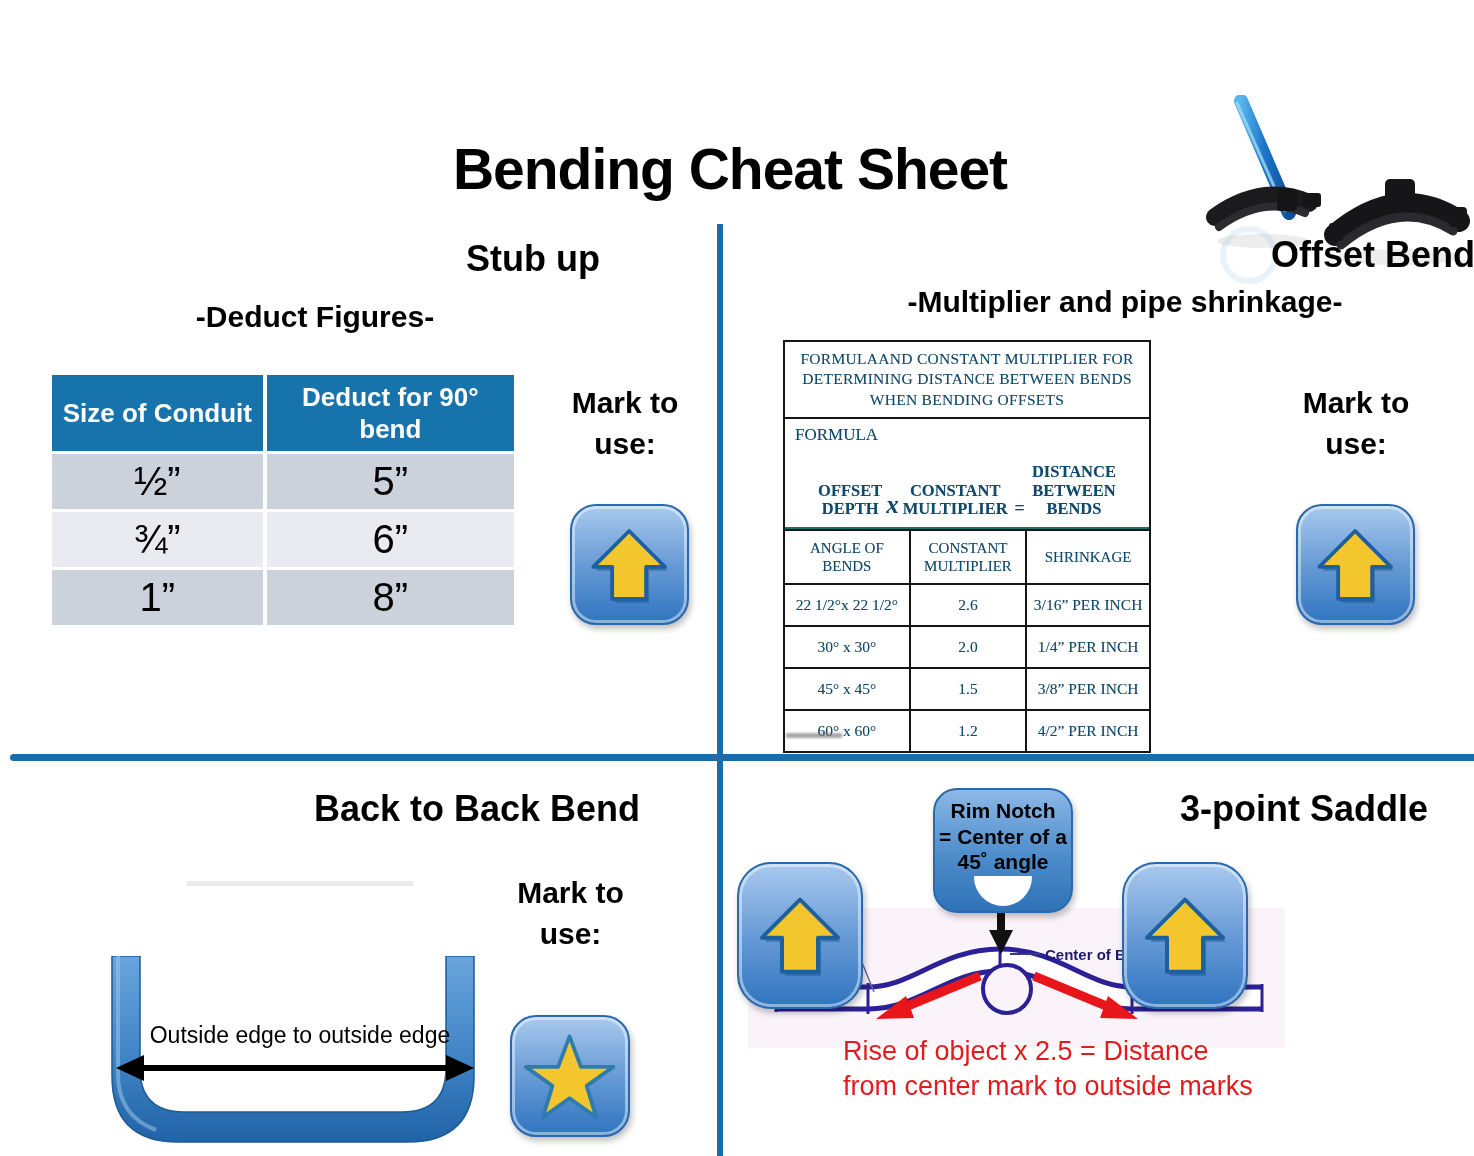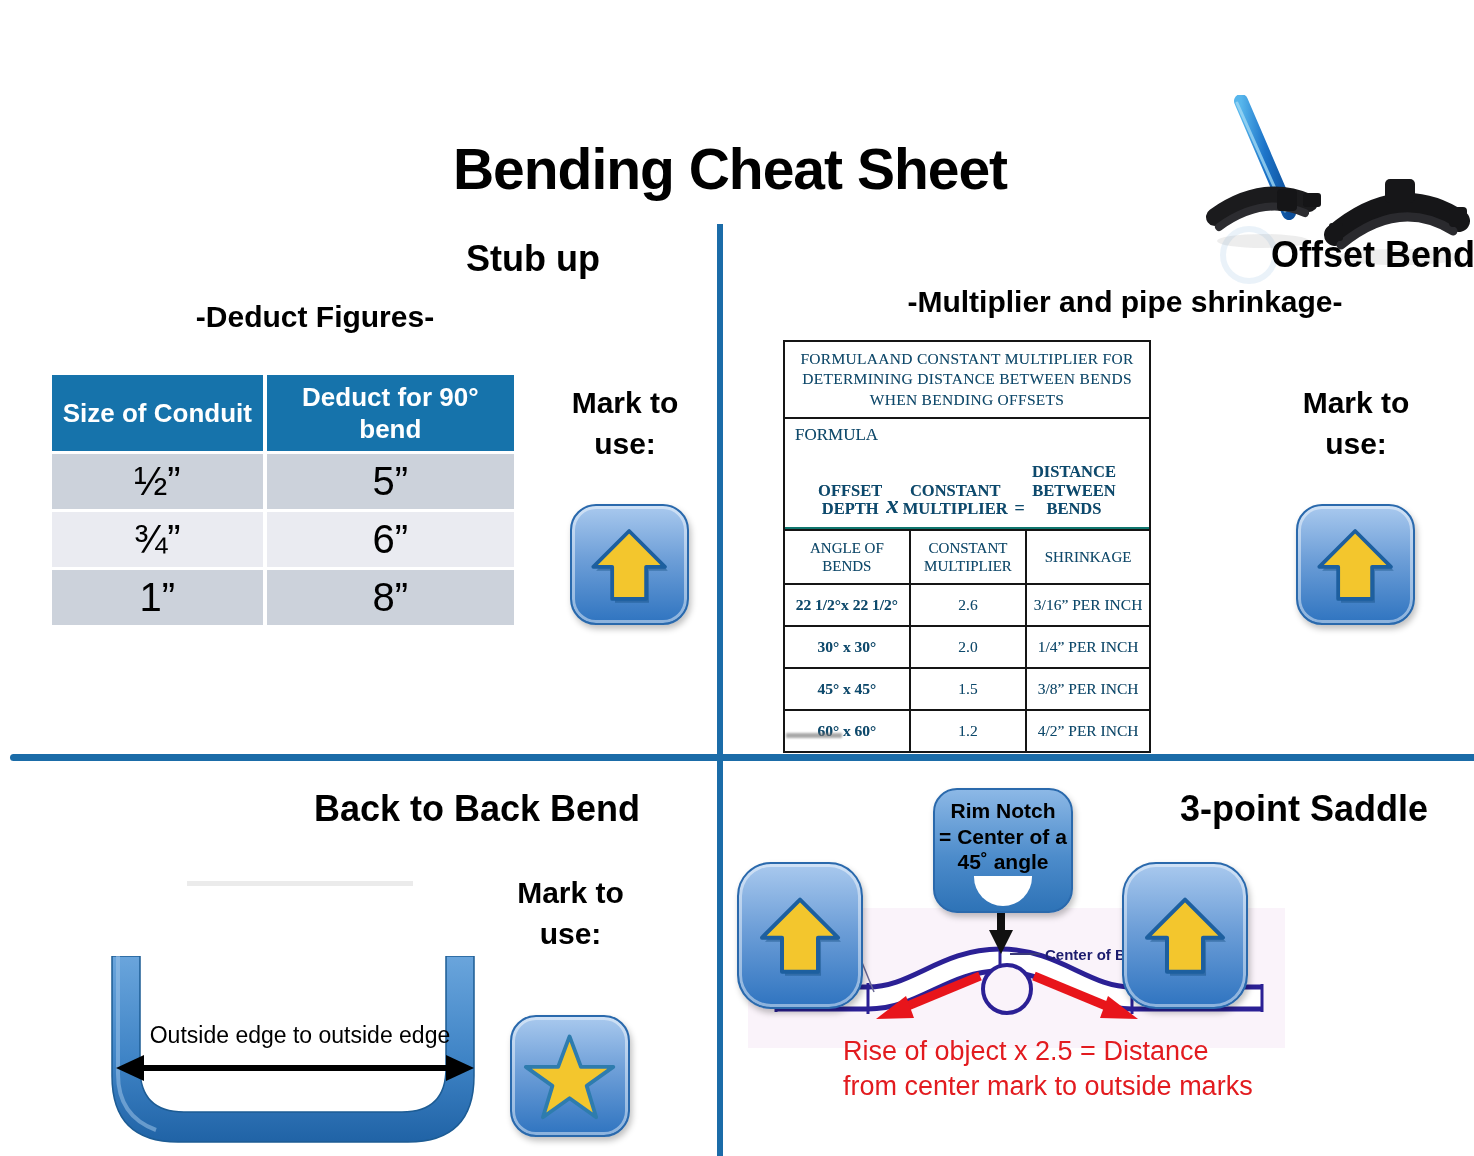--- a/index.html
+++ b/index.html
@@ -47,21 +47,21 @@
   .ft-formula-label{font-size:17px;}
   .ft-eq{display:flex;justify-content:center;align-items:flex-end;gap:7px;font-weight:bold;margin-top:18px;}
   .stack{text-align:center;font-size:16.5px;line-height:1.12;white-space:pre-line;}
   .op-x{font-size:25px;margin:0 -3px;font-style:italic;}
   .op-eq{font-size:18px;}
   .ft-grid{display:grid;grid-template-columns:34% 32% 34%;}
   .ft-grid > div{border-top:2px solid #151515;border-left:2px solid #151515;display:flex;align-items:center;justify-content:center;text-align:center;}
   .ft-grid > div:nth-child(3n+1){border-left:none;}
   .ft-h{font-size:15px;line-height:1.2;padding:8px 2px;white-space:pre-line;}
   .ft-c{font-size:15.5px;padding:11px 2px;}
-  .ft-angle{font-weight:bold;}
+  .ft-angle{font-weight:normal;}
   .scan-mark{left:786px;top:733px;width:56px;height:5px;background:#6f6f6f;opacity:.6;filter:blur(1px);}
 
   
   .faint-strip{left:187px;top:881px;width:226px;height:5px;background:#ebebeb;}
   .dim-label{left:145px;top:1022px;width:310px;font-size:23px;text-align:center;}
 
   
   .rim-callout{
     left:933px;top:788px;width:140px;height:125px;border-radius:24px;
     background:linear-gradient(180deg,#8cb8e6 0%,#4d8ccb 55%,#2e73b7 100%);

